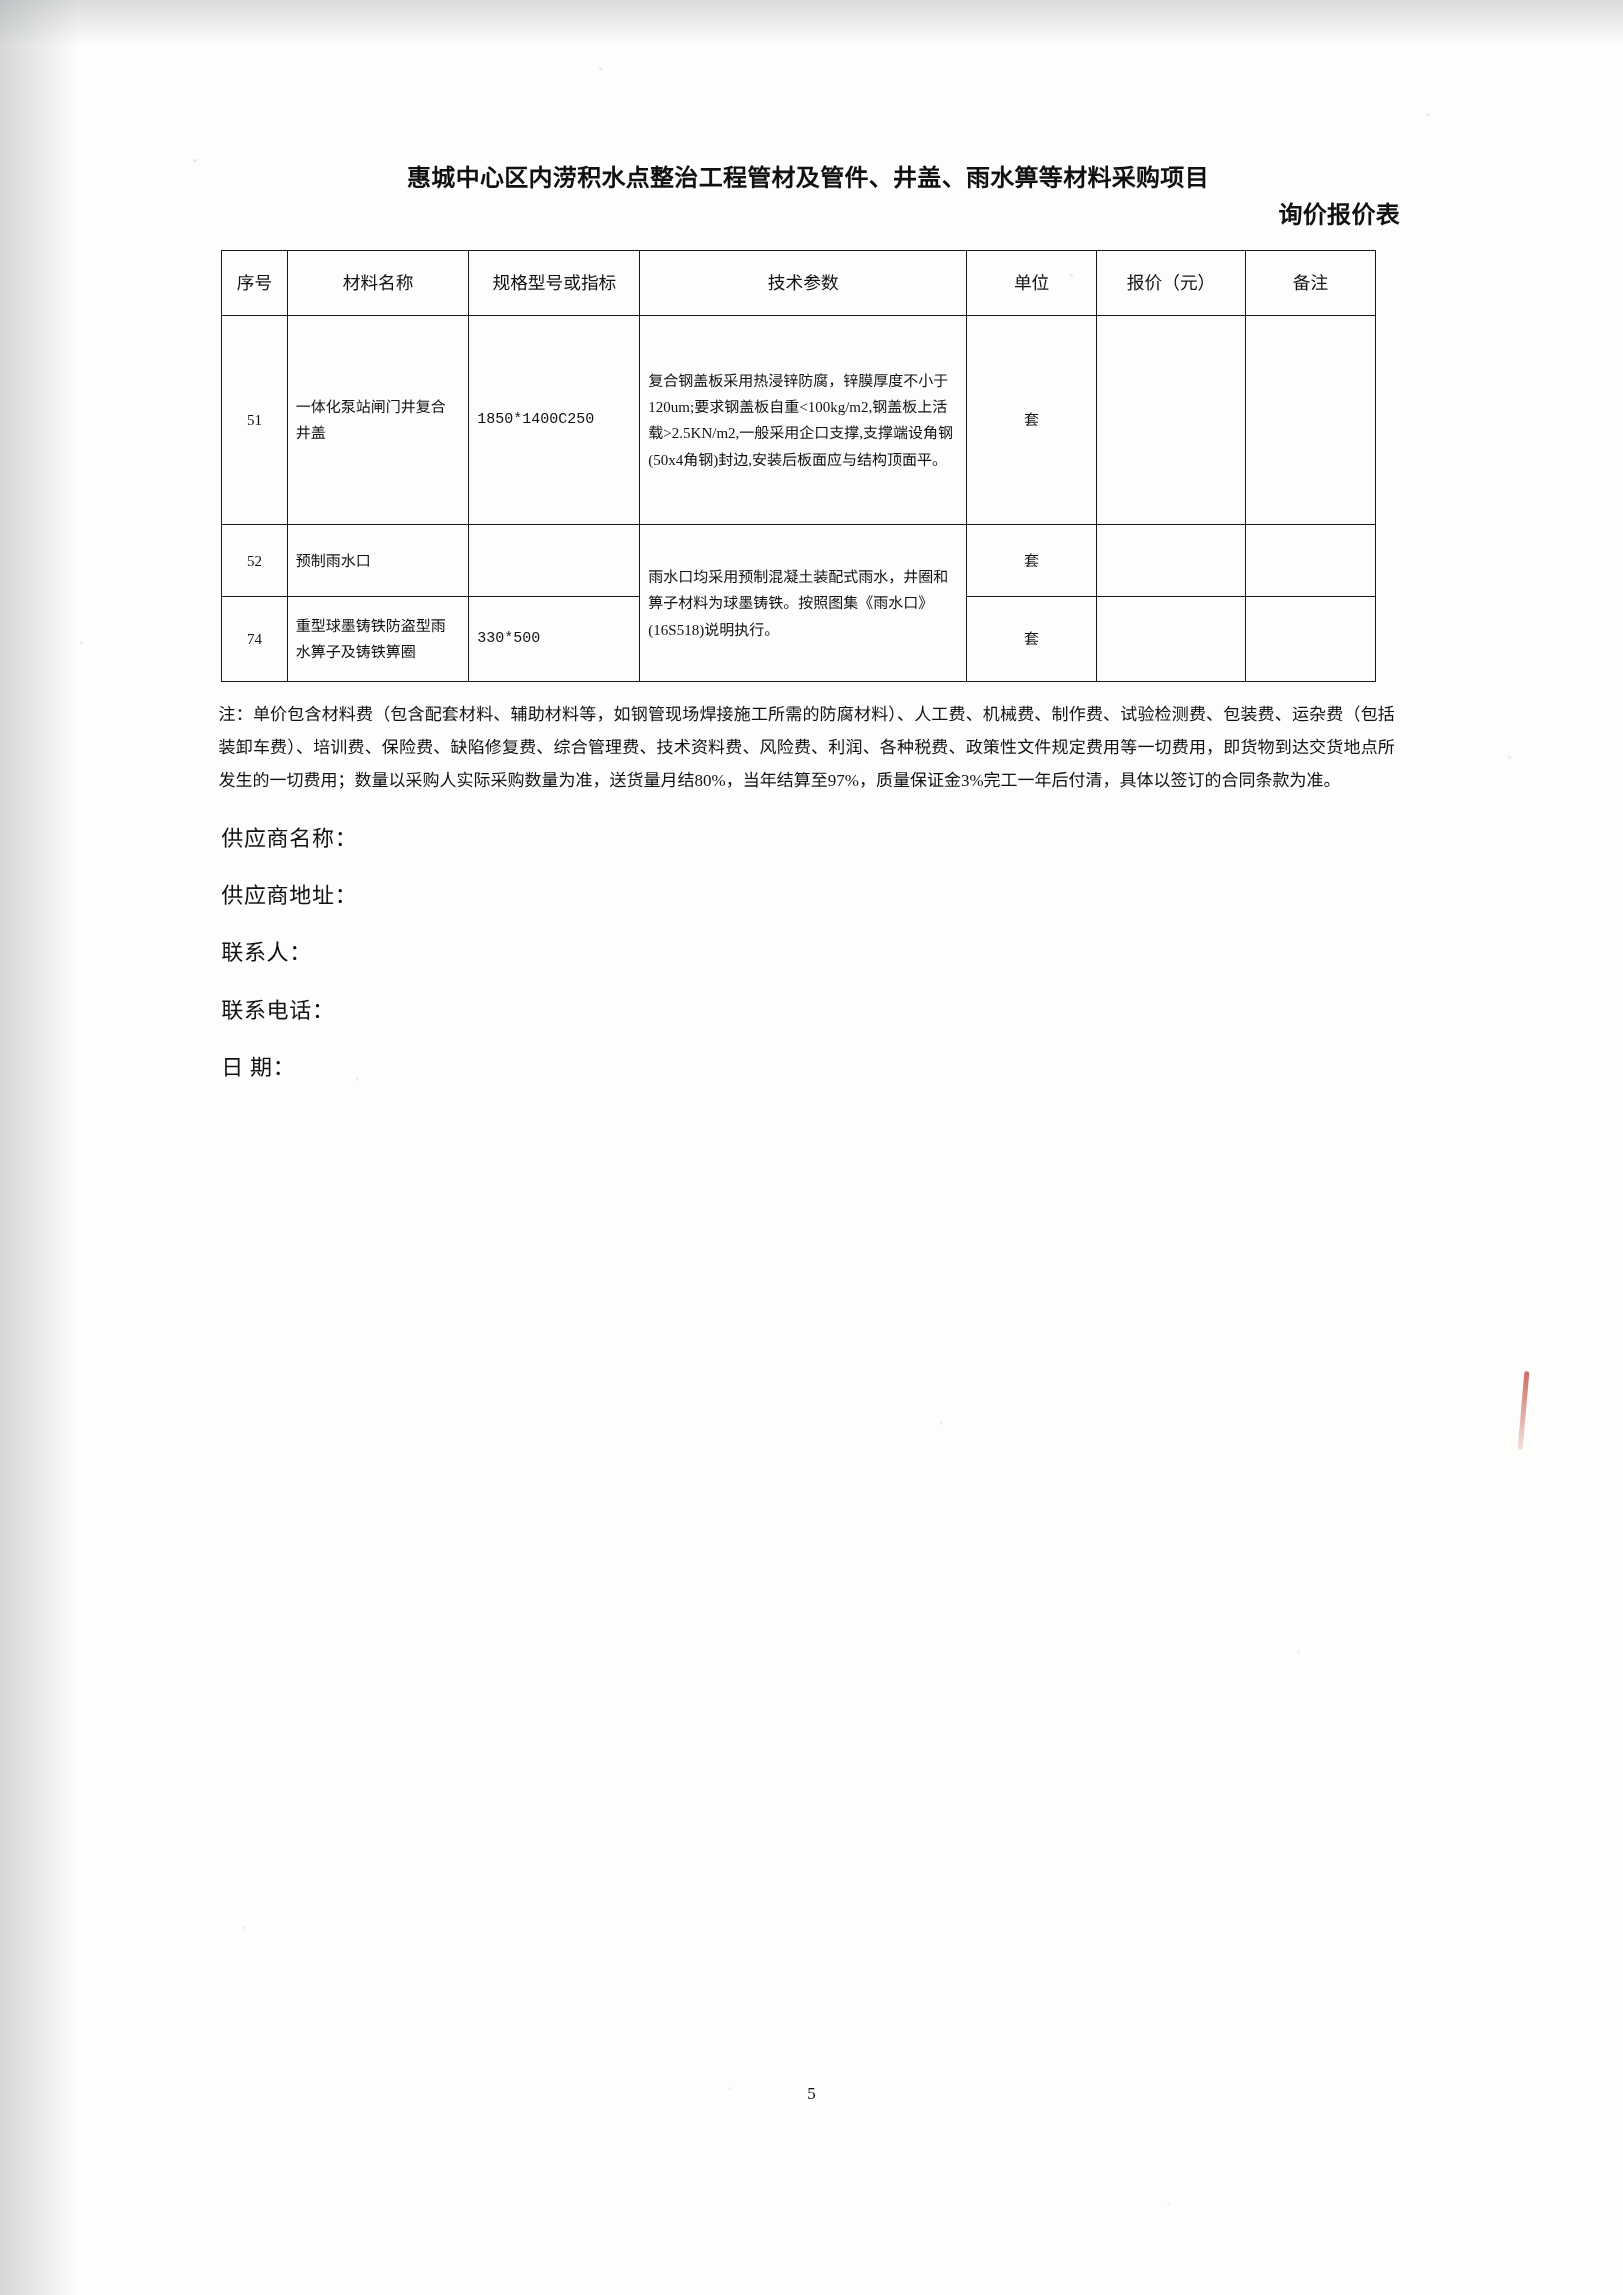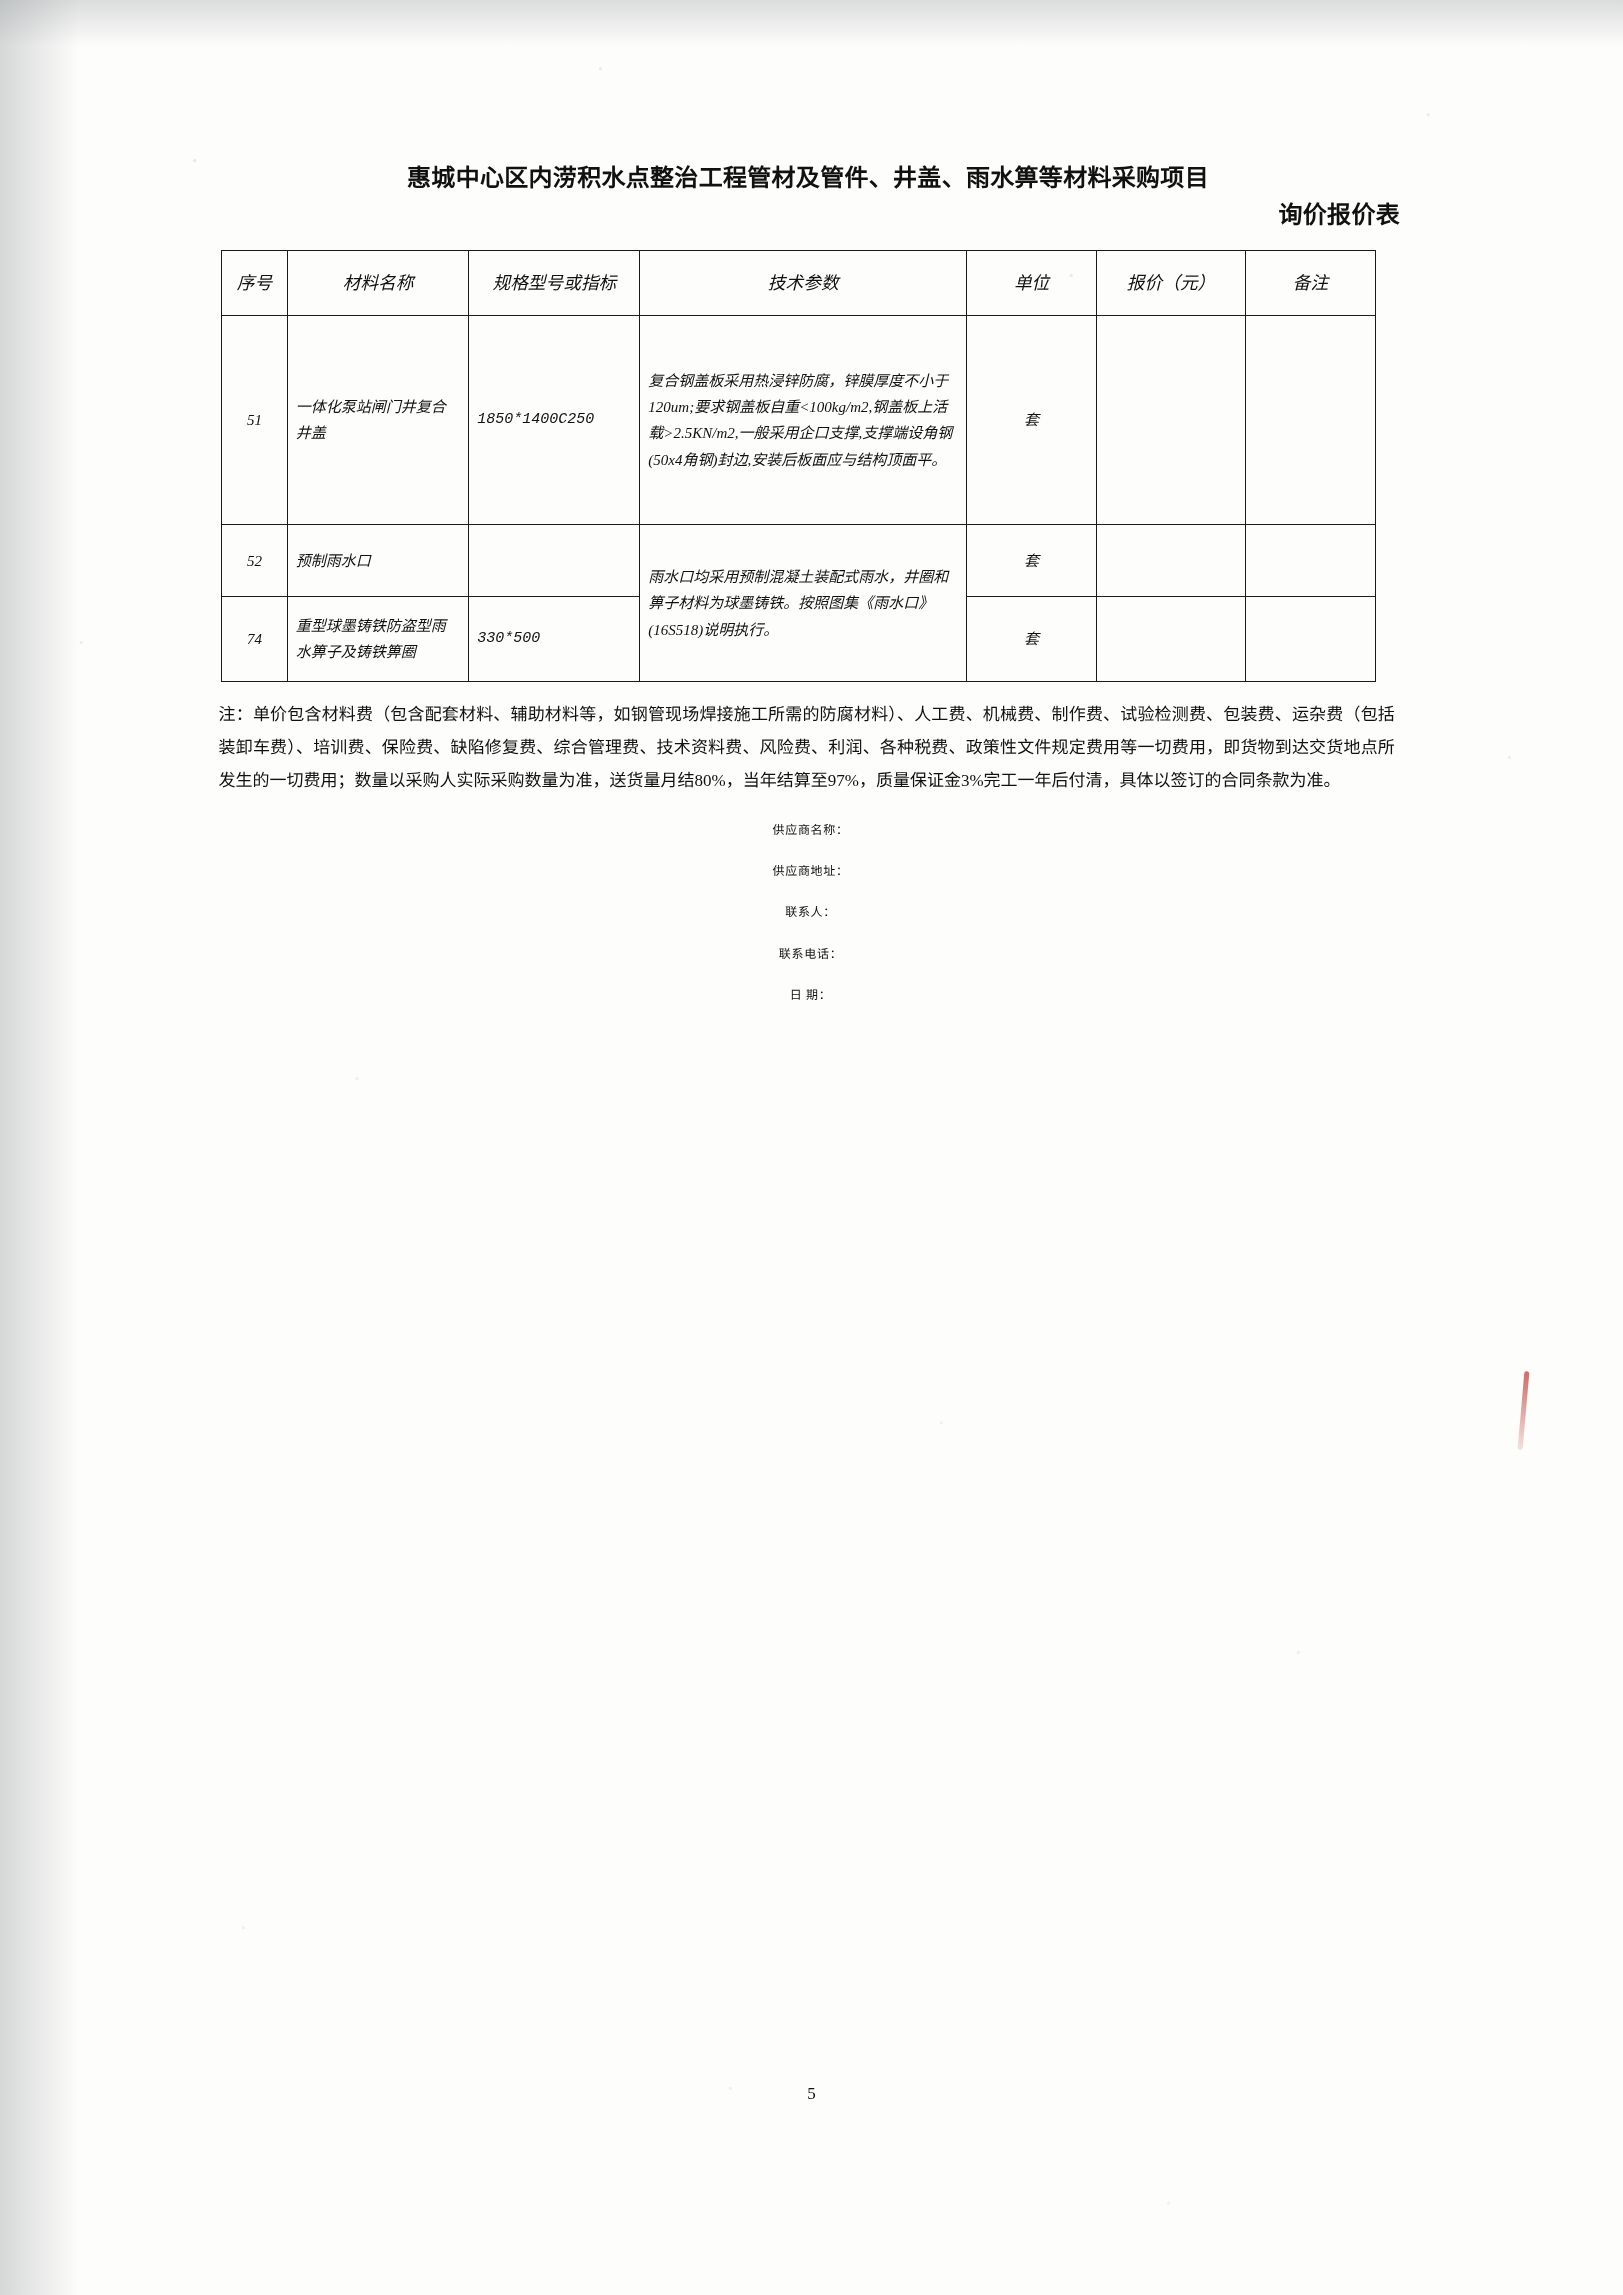--- a/index.html
+++ b/index.html
@@ -66,21 +66,20 @@
   }
   .doc-title .line2 {
     display: block;
     text-align: right;
   }
   table.quote {
     border-collapse: collapse;
     width: 1155px;
     table-layout: fixed;
     margin-left: 5.2px;
-    font-style: italic;
   }
   table.quote th, table.quote td {
     border: 1.3px solid #1a1a1a;
     padding: 6.5px 7.9px;
     font-size: 15px;
     vertical-align: middle;
     line-height: 1.75;
   }
   table.quote th {
     text-align: center;
@@ -102,25 +101,24 @@
     text-align: justify;
     text-justify: inter-ideograph;
     padding-left: 2.6px;
     padding-right: 5.2px;
   }
   .fields {
     margin-top: 23.6px;
     padding-left: 5.2px;
   }
   .field-row {
-    font-size: 12px;
+    font-size: 22px;
     line-height: 1.6;
     margin-bottom: 22px;
     letter-spacing: 0.7px;
-    text-align: center;
   }
   .field-label {
     display: inline-block;
   }
   .page-number {
     position: absolute;
     top: 2084px;
     left: 0;
     width: 1623px;
     text-align: center;

